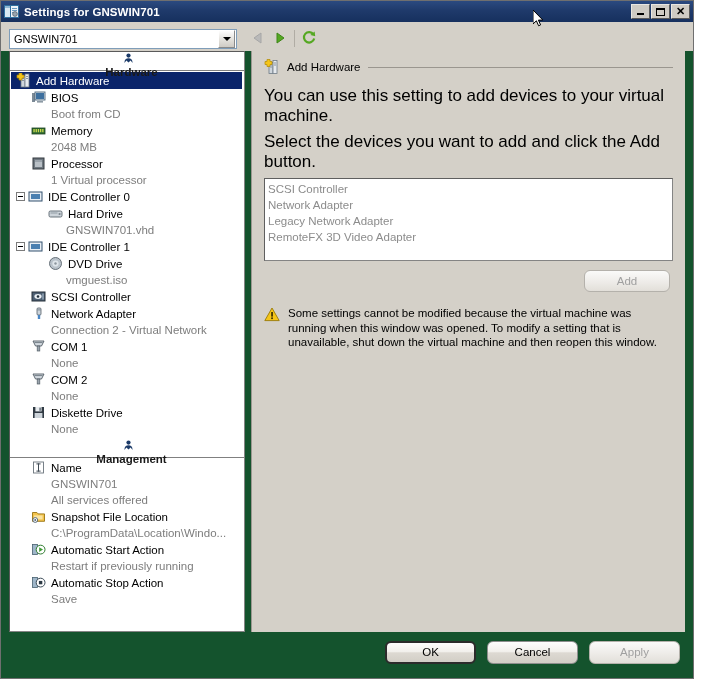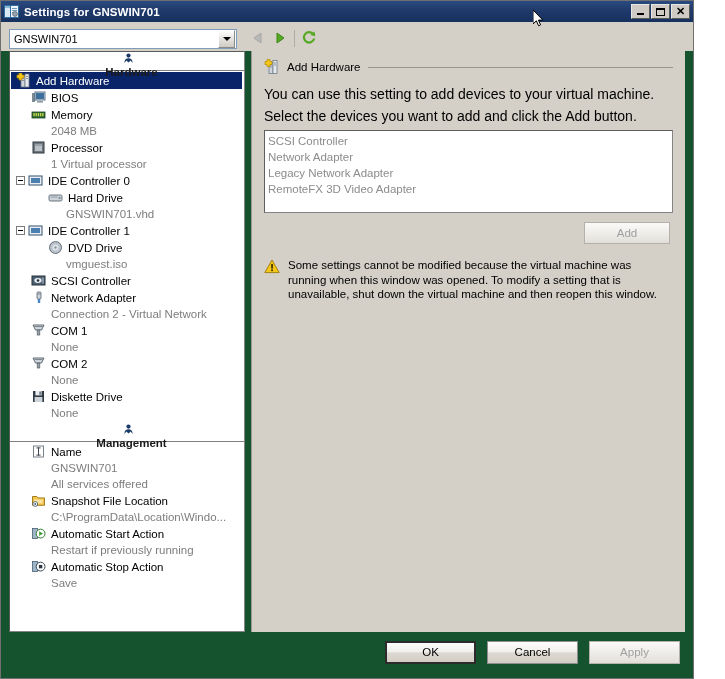--- a/index.html
+++ b/index.html
@@ -219,21 +219,21 @@
     align-items: center;
     margin-bottom: 11px;
     padding-left: 2px;
   }
   .pane-head .phico { width: 16px; height: 16px; position: relative; flex: none; }
   .pane-head .phtitle {
     font-size: 11.5px; color: #000; margin: 0 7px 0 7px; white-space: nowrap;
   }
   .pane-head .rule { flex: 1; height: 1px; background: #9a968f; }
   .pane-p {
-    font-size: 14px;
+    font-size: 17px;
     color: #000;
     margin: 0 0 6px 2px;
   }
   .listbox {
     margin: 6px 0 0 2px;
     height: 83px;
     background: #ffffff;
     border: 1px solid #848484;
     border-top-color: #5f5f5f;
     border-left-color: #5f5f5f;
@@ -252,21 +252,21 @@
     display: flex;
     justify-content: flex-end;
     margin-top: 9px;
     padding-right: 3px;
   }
   .btn {
     min-width: 86px;
     height: 22px;
     background: linear-gradient(to bottom,#fdfdfd 0%,#f2f0ec 45%,#ddd9d2 52%,#d2cec6 100%);
     border: 1px solid #8d8d8d;
-    border-radius: 0;
+    border-radius: 6px;
     box-sizing: border-box;
     font-family: "Liberation Sans", sans-serif;
     font-size: 11.5px;
     color: #000;
     display: flex;
     align-items: center;
     justify-content: center;
     padding: 0 10px;
   }
   .btn.disabled { color: #a0a0a0; border-color: #b4b1ab;
@@ -393,20 +393,21 @@
         <span class="tico">
           <svg width="16" height="15" viewBox="0 0 16 15">
             <rect x="1" y="3" width="3" height="9" fill="#7c8a96"></rect>
             <rect x="4" y="2" width="10" height="8" fill="#d7e4ee" stroke="#4d6579" stroke-width="0.9"></rect>
             <rect x="5" y="3" width="8" height="6" fill="#3d6f9e"></rect>
             <rect x="6" y="11" width="6" height="1.6" fill="#8d9aa5"></rect>
           </svg>
         </span>
         <span class="tlabel">BIOS</span>
       </div>
+      <div class="tree-sub sub-0">Boot from CD</div>
 
       <div class="tree-row indent-1">
         <span class="tico">
           <svg width="16" height="15" viewBox="0 0 16 15">
             <rect x="1" y="5" width="13" height="6" fill="#2f6b32" stroke="#1d431f" stroke-width="0.8"></rect>
             <rect x="2.4" y="6" width="1.3" height="3.2" fill="#c9d94d"></rect>
             <rect x="4.6" y="6" width="1.3" height="3.2" fill="#c9d94d"></rect>
             <rect x="6.8" y="6" width="1.3" height="3.2" fill="#c9d94d"></rect>
             <rect x="9.0" y="6" width="1.3" height="3.2" fill="#c9d94d"></rect>
             <rect x="11.2" y="6" width="1.3" height="3.2" fill="#c9d94d"></rect>

